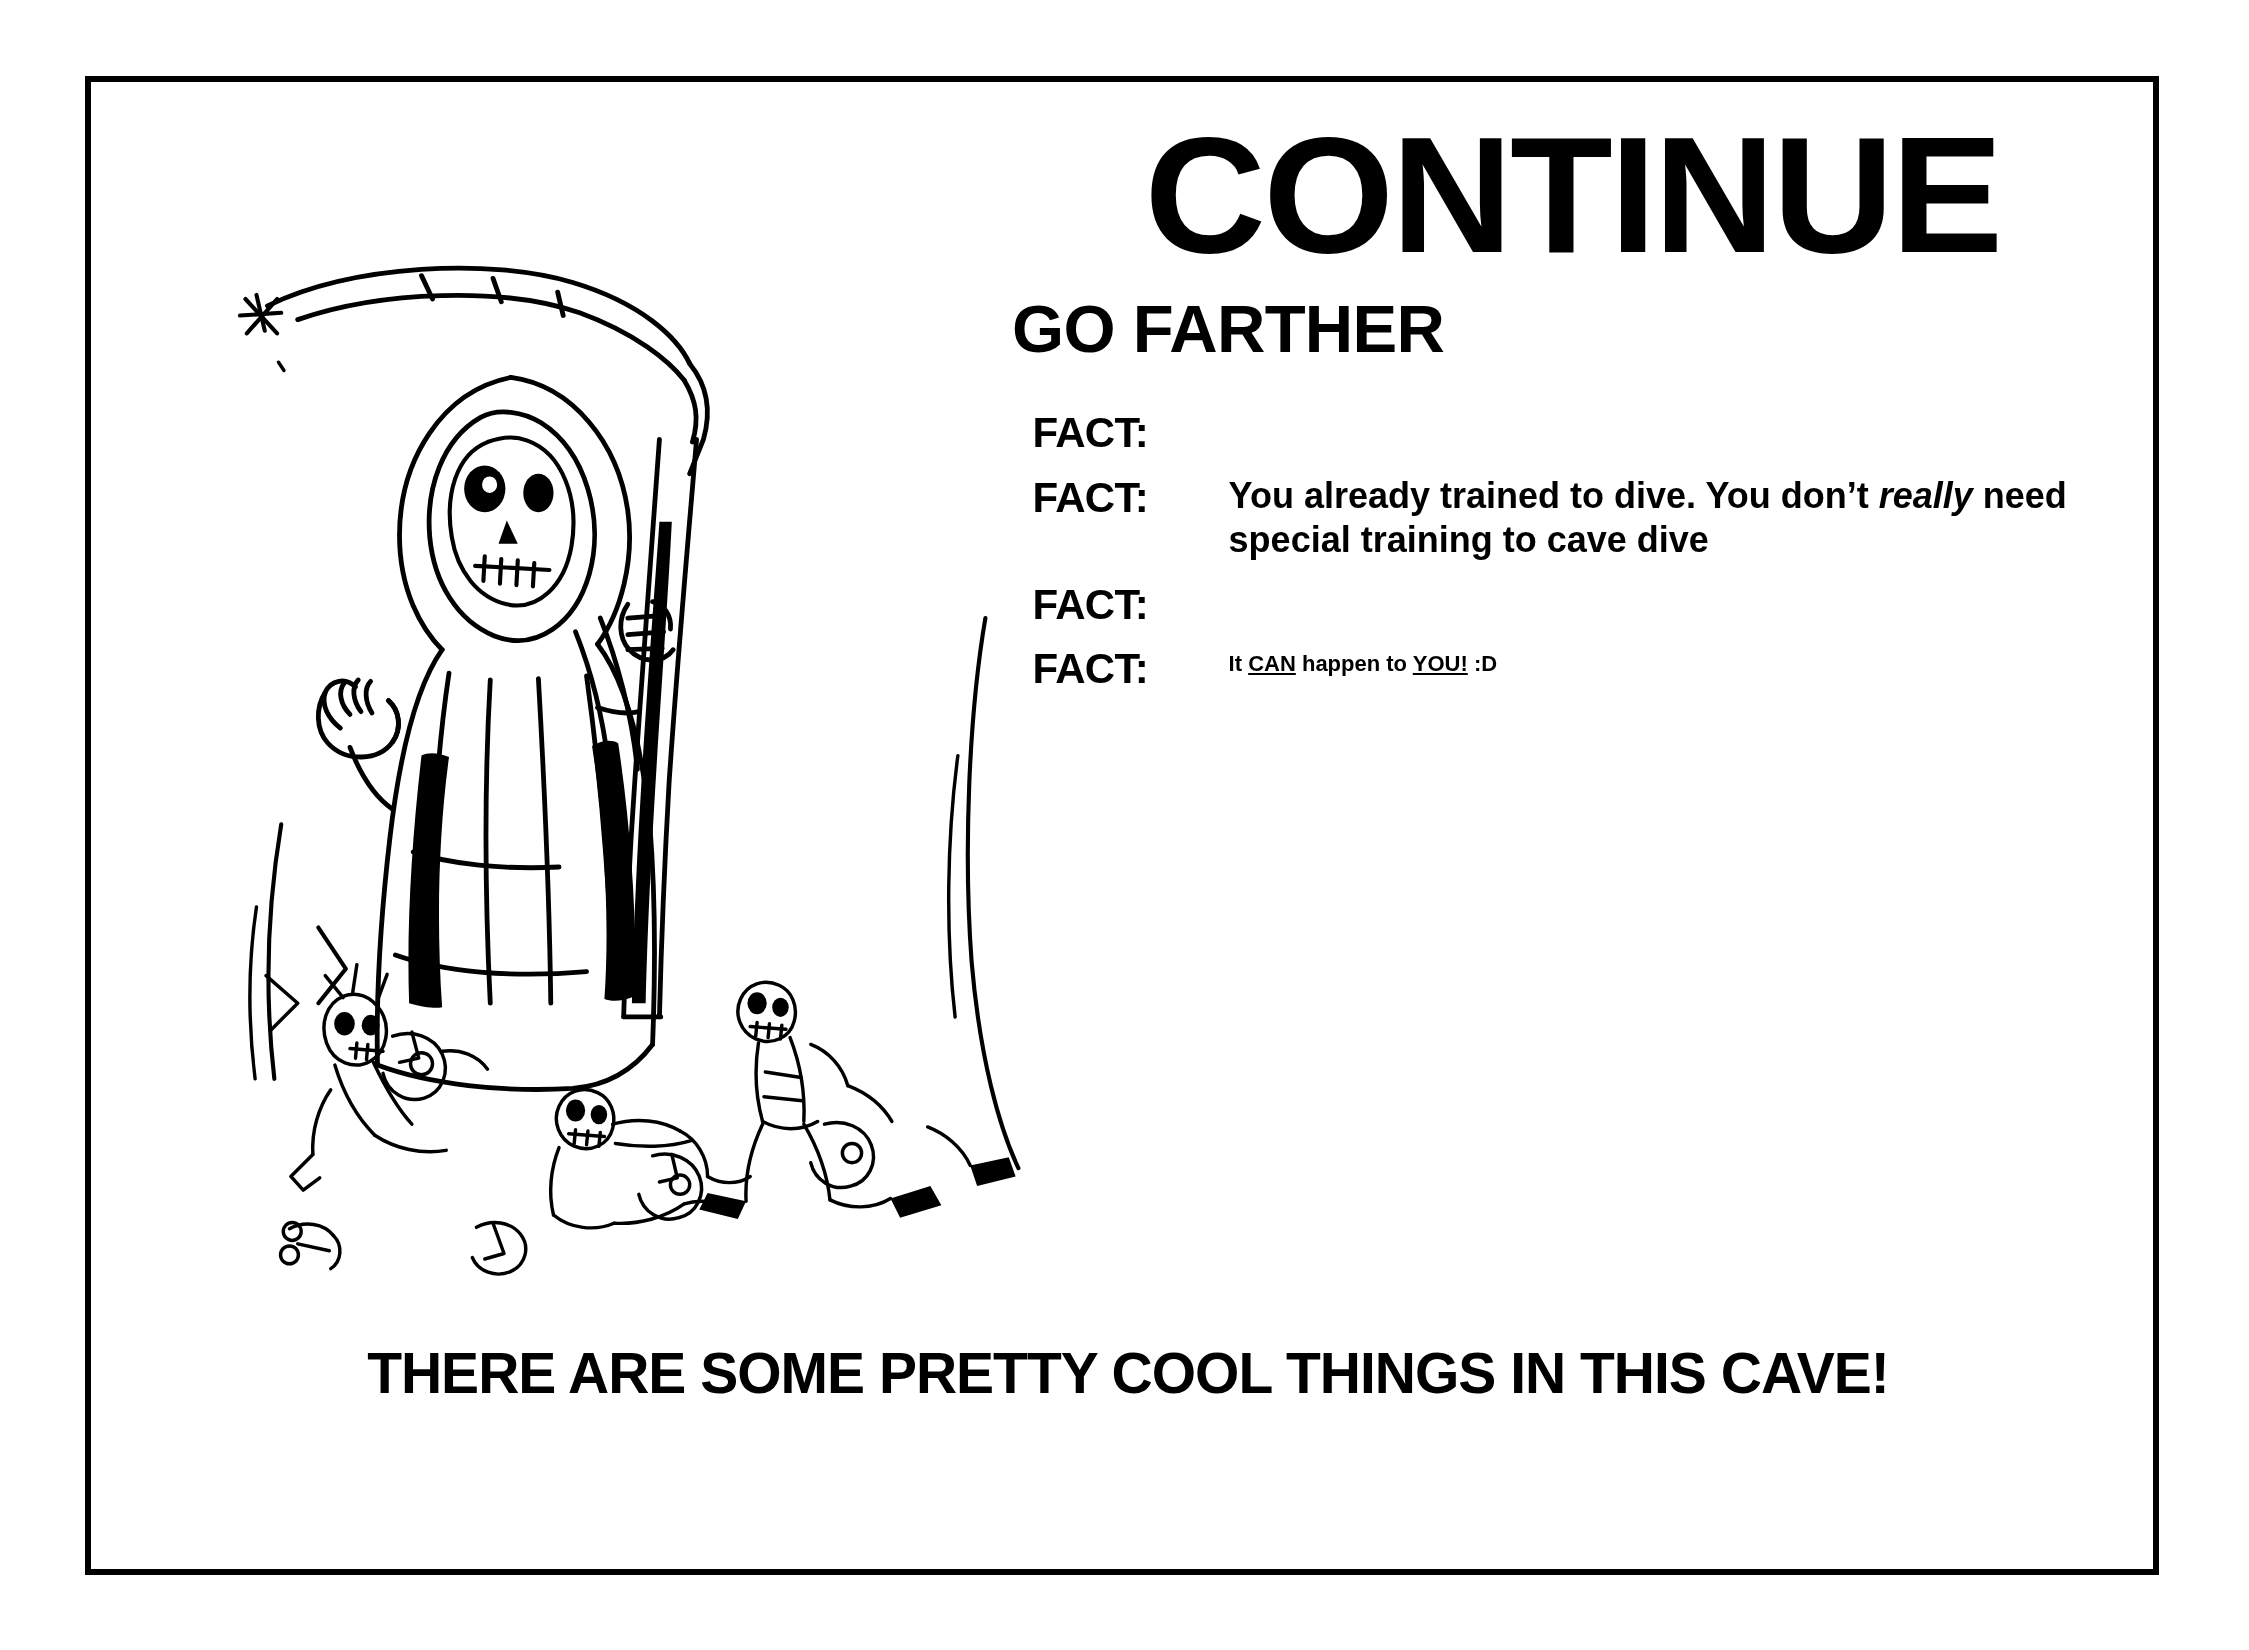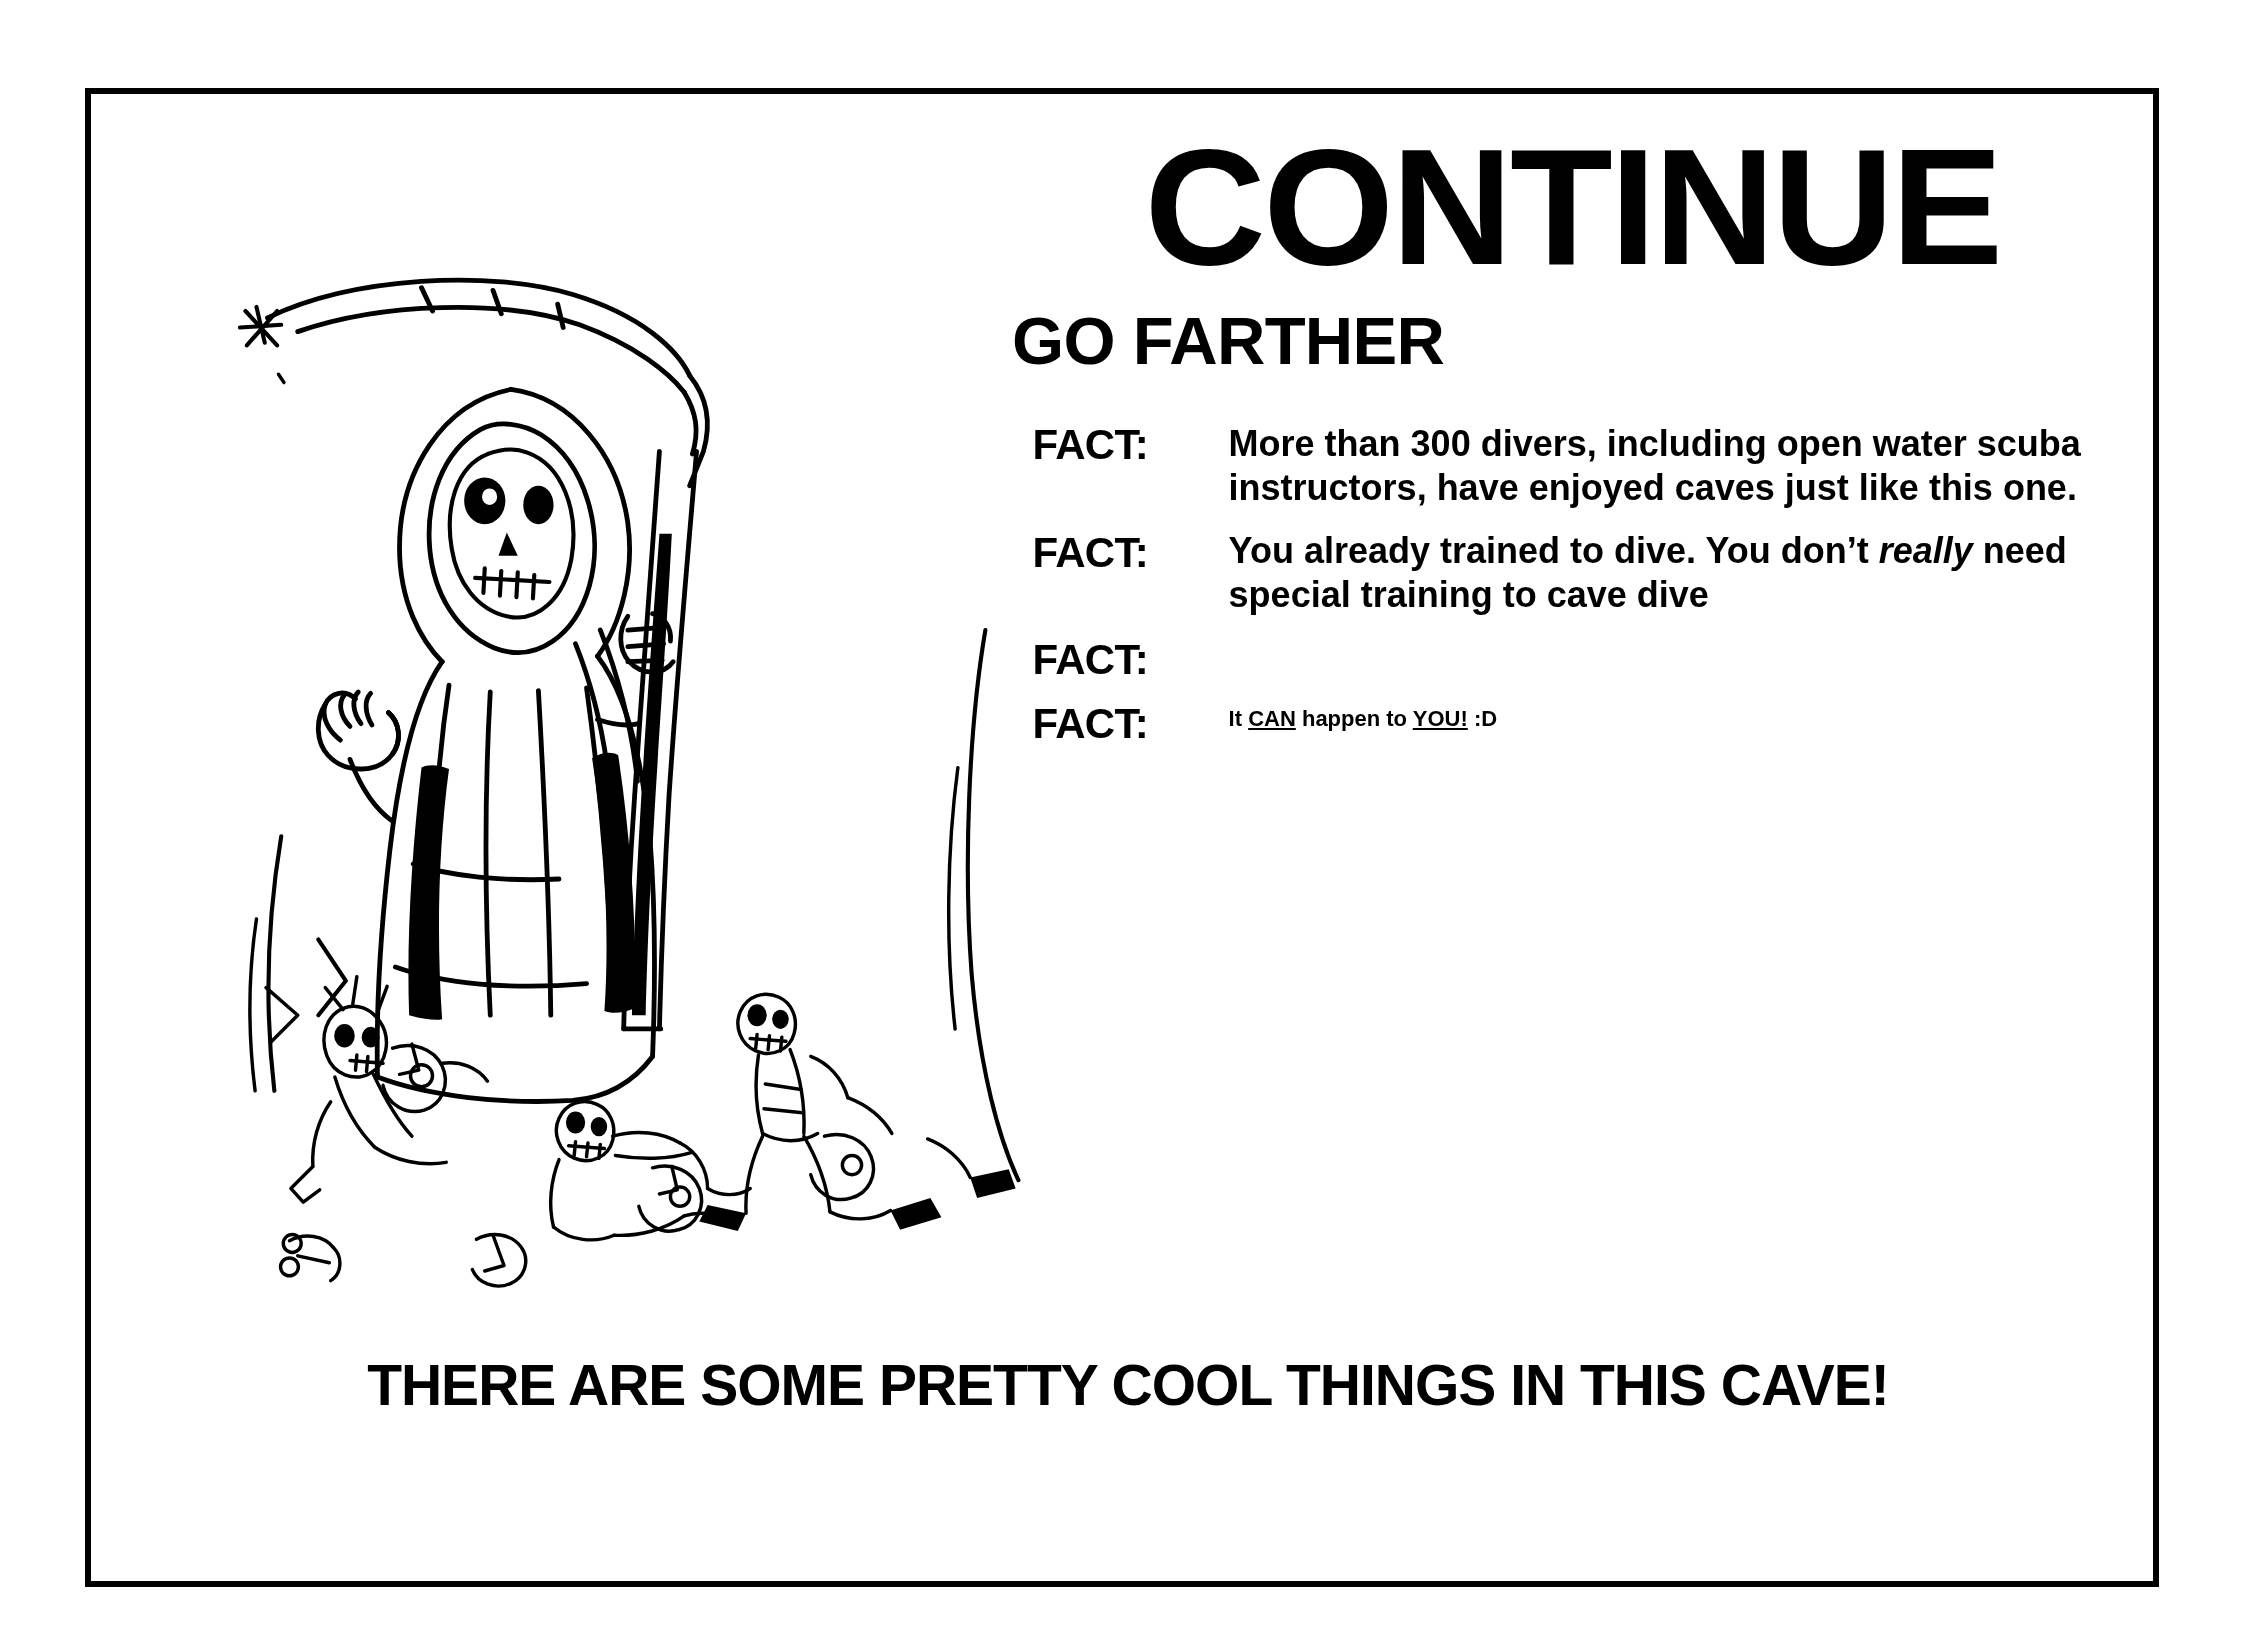--- a/index.html
+++ b/index.html
@@ -11,21 +11,21 @@
     width: 2250px;
     height: 1650px;
     font-family: "Liberation Sans", sans-serif;
     color: #000000;
     overflow: hidden;
   }
 
   .poster {
     position: absolute;
     left: 85px;
-    top: 88px;
+    top: 76px;
     width: 2074px;
     height: 1499px;
     border: 6.2px solid #000;
     box-sizing: border-box;
     background: #fff;
   }
 
   
   .artwork {
     position: absolute;
@@ -308,21 +308,20 @@
   <div class="textcol">
 
     <h1 class="title">CONTINUE</h1>
 
     <div class="subtitle2">GO FARTHER</div>
 
     <div class="facts">
 
       <div class="fact-row">
         <div class="fact-label">FACT:</div>
-        <div class="fact-text">More than 300 divers, including open water scuba instructors, have enjoyed caves just like this one.</div>
       </div>
 
       <div class="fact-row">
         <div class="fact-label">FACT:</div>
         <div class="fact-text"><span>You already trained to dive. You don’t </span><span class="ital">really</span><span> need special training to cave dive</span></div>
       </div>
 
       <div class="fact-row">
         <div class="fact-label">FACT:</div>
       </div>

